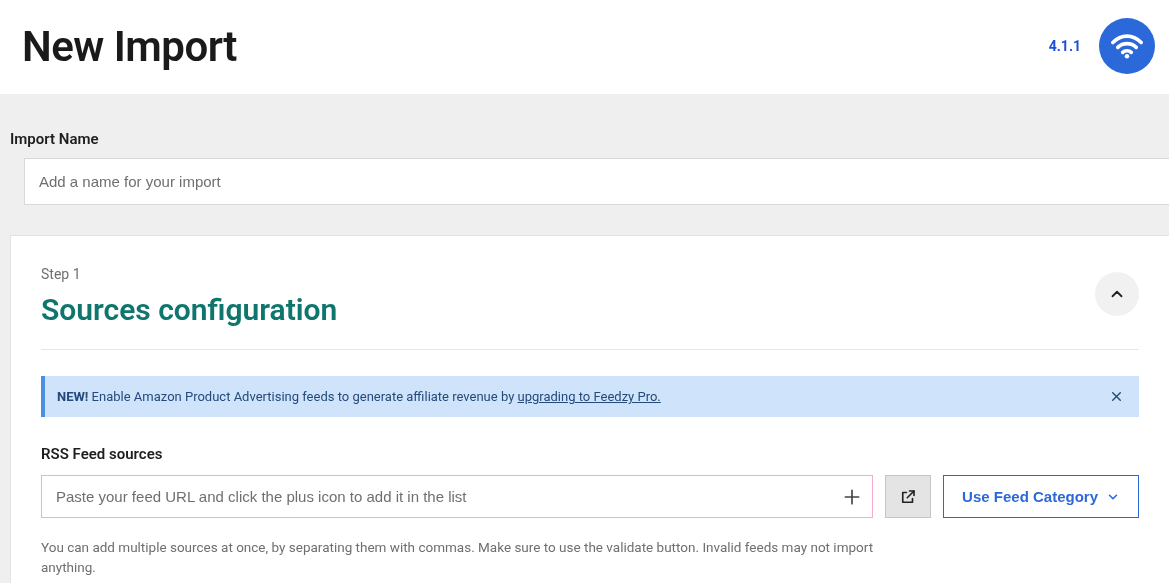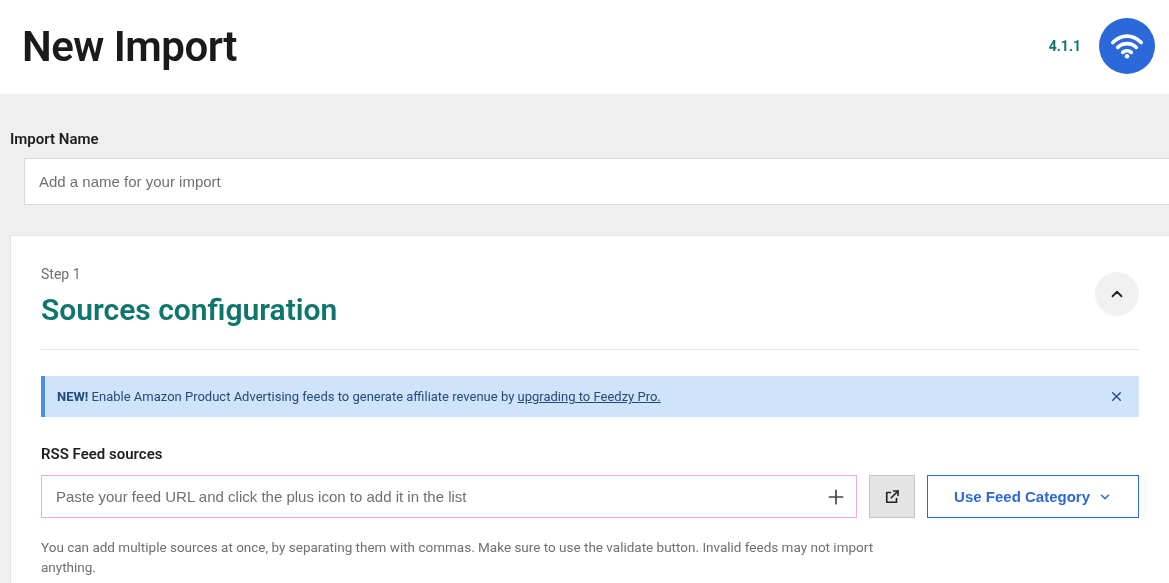--- a/index.html
+++ b/index.html
@@ -23,21 +23,21 @@
     font-weight: 600;
     color: #1a1a1a;
     letter-spacing: -0.5px;
   }
   .header-right {
     display: flex;
     align-items: center;
     gap: 18px;
   }
   .version {
-    color: #0f766e;
+    color: #1d4ed8;
     font-weight: 700;
     font-size: 14px;
   }
   .wifi-badge {
     width: 56px;
     height: 56px;
     border-radius: 50%;
     background: #2b68d9;
     display: flex;
     align-items: center;
@@ -204,21 +204,21 @@
     align-items: center;
     justify-content: center;
   }
 
   .use-cat-btn {
     border: 1px solid #2b68d9;
     background: #ffffff;
     color: #2b68d9;
     font-weight: 600;
     font-size: 15px;
-    padding: 0 26px;
+    padding: 0 18px;
     cursor: pointer;
     display: flex;
     align-items: center;
     gap: 8px;
   }
 
   .help-text {
     margin-top: 20px;
     font-size: 13.5px;
     color: #6f6f6f;

